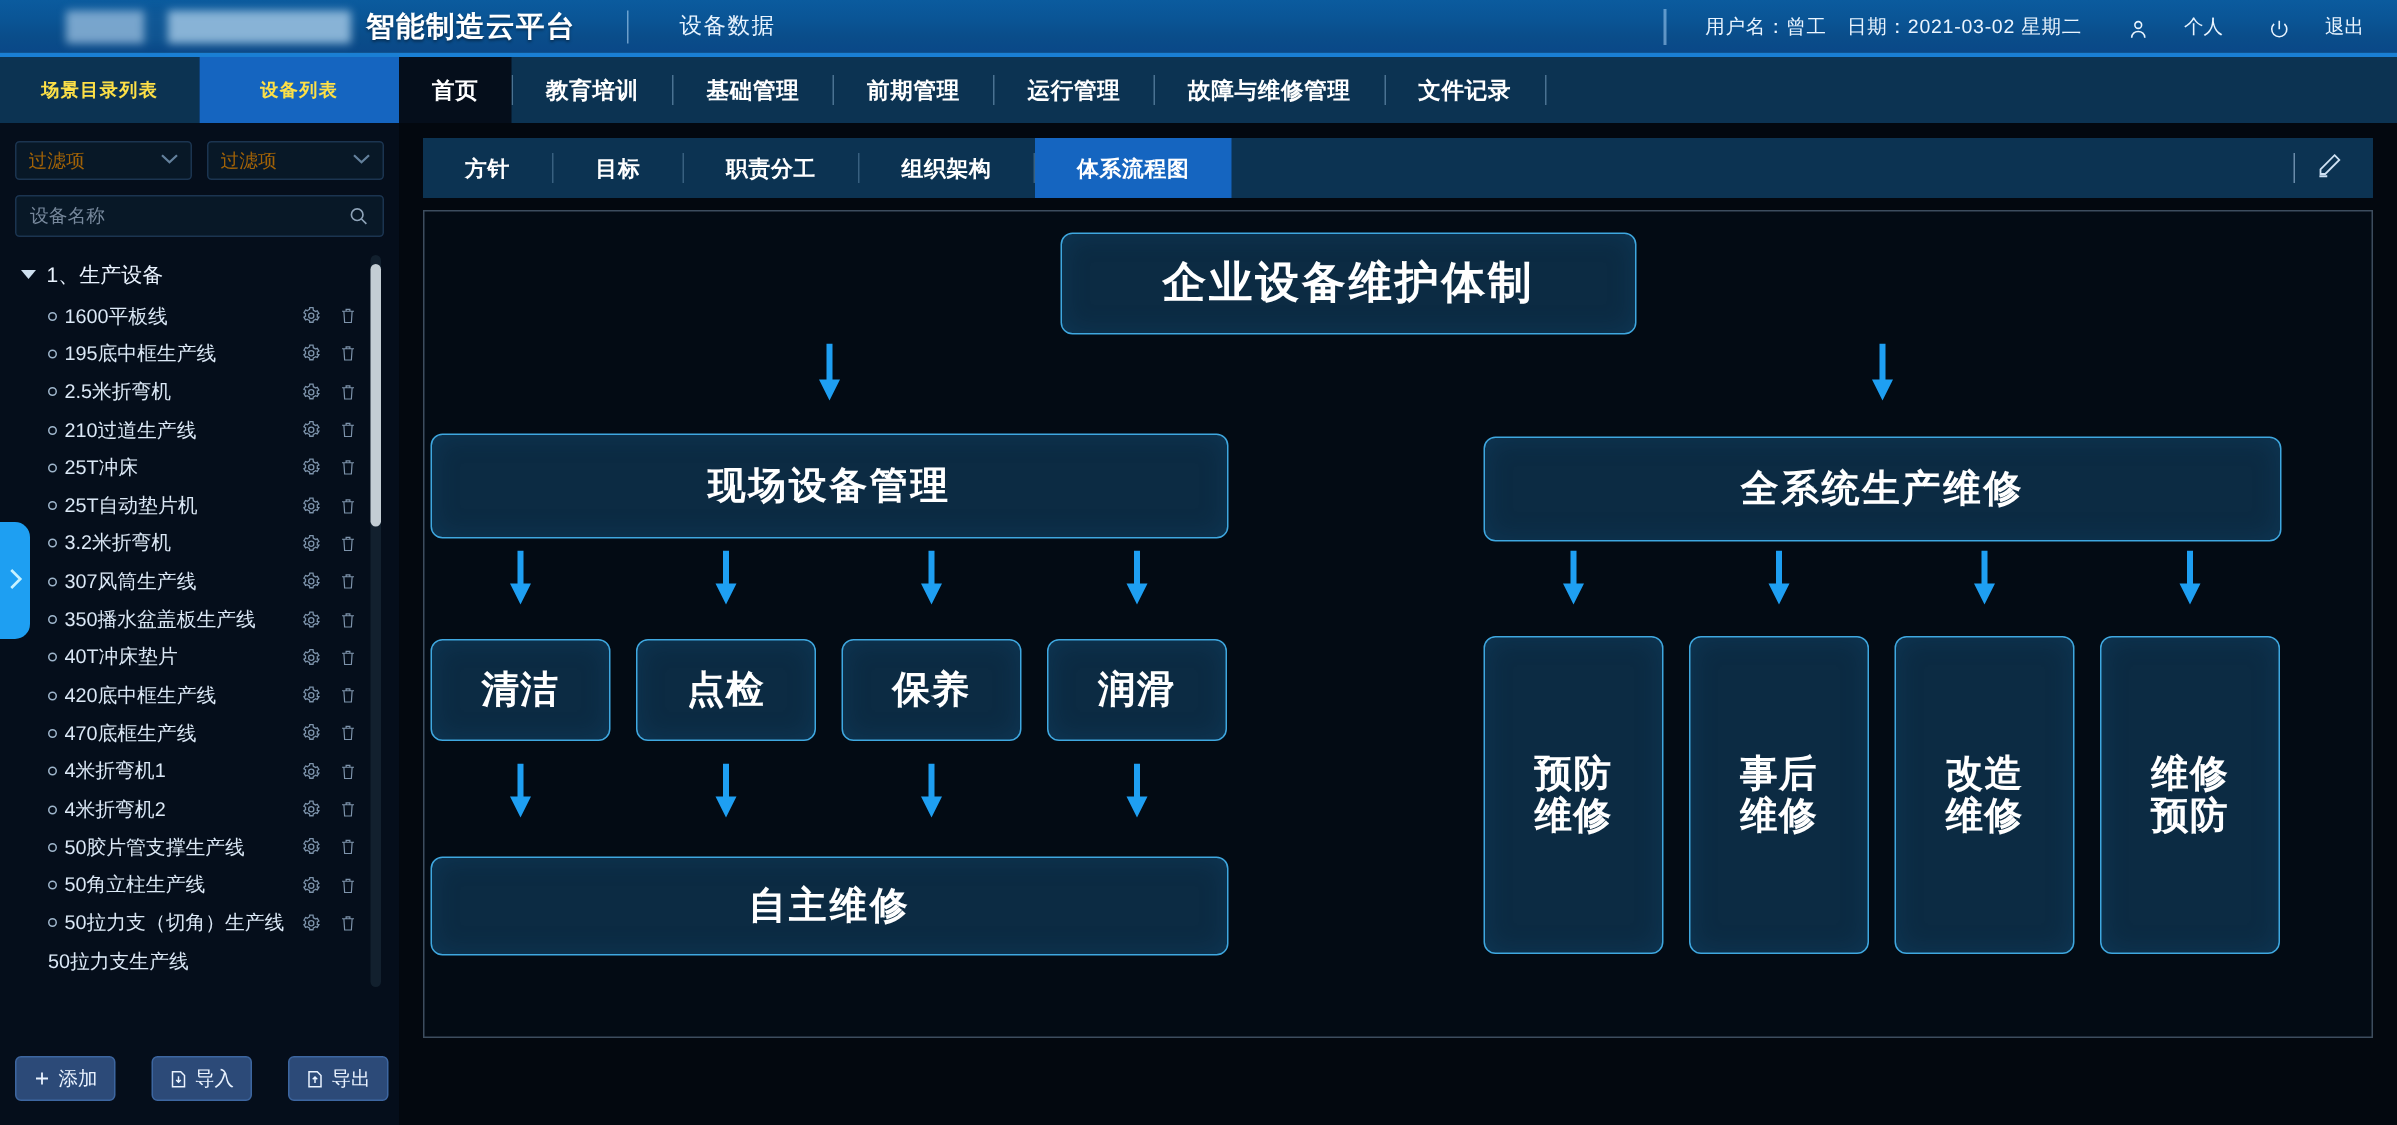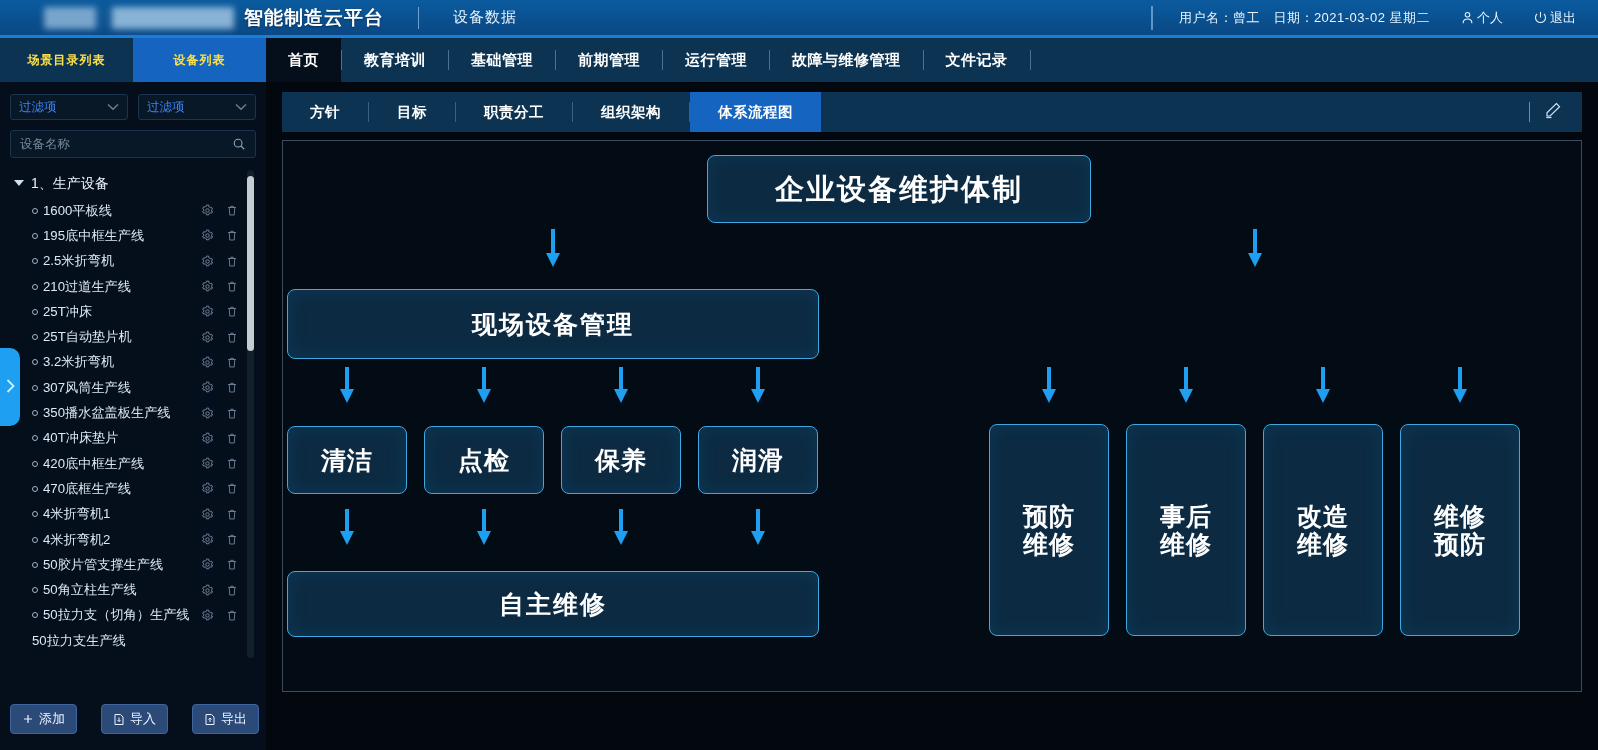--- a/index.html
+++ b/index.html
@@ -34,21 +34,21 @@
   .hdr-divider {
     width: 1px; height: 22px; background: rgba(190,225,255,.55); margin: 0 34px;
   }
   .hdr-subtitle { color: #e8f4ff; font-size: 15px; letter-spacing: 1px; }
   .hdr-right {
     margin-left: auto; display: flex; align-items: center; height: 100%;
   }
   .hdr-sep { width: 2px; height: 24px; background: rgba(180,220,255,.5); margin-right: 26px; }
   .hdr-userinfo { color: #eaf5ff; font-size: 13px; letter-spacing: .5px; white-space: nowrap; }
   .hdr-action {
-    display: flex; align-items: center; gap: 2px; color: #eaf5ff; font-size: 13px;
+    display: flex; align-items: flex-end; gap: 23px; color: #eaf5ff; font-size: 13px;
     margin-left: 30px; cursor: pointer;
   }
   .hdr-action:last-child { margin-right: 22px; }
   .ico { display:inline-block; line-height: 0; }
 
   
   .sidebar {
     position: absolute; left: 0; top: 38px; width: 266px; height: 712px;
     background: #050e1b;
   }
@@ -60,21 +60,21 @@
   }
   .side-tab.inactive { background: #0c3352; }
   .side-tab.active { background: #1565c0; }
   .side-body { position: relative; height: 668px; padding: 0 10px; background: #050e1b; }
 
   .filter-row { display: flex; gap: 10px; padding-top: 12px; }
   .filter-sel {
     flex: 1; height: 26px; border: 1px solid #1b3category; border: 1px solid #1b3450;
     background: #081827; border-radius: 3px;
     display: flex; align-items: center; justify-content: space-between;
-    padding: 0 8px; color: #3b82f6; font-size: 12.5px; cursor: pointer;
+    padding: 0 8px; color: #a16207; font-size: 12.5px; cursor: pointer;
   }
   .chev { font-size: 10px; color: #5e7governance; color: #5e7character; color: #63809c; }
   .search-box {
     margin-top: 10px; height: 28px; border: 1px solid #1b3450; background: #081827;
     border-radius: 3px; display: flex; align-items: center; padding: 0 9px;
   }
   .search-box input {
     flex: 1; background: transparent; border: none; outline: none;
     color: #cfe2f5; font-size: 12.5px; font-family: inherit;
   }
@@ -574,20 +574,21 @@
             </svg>
         </div>
         <div class="arrow" style="left:964px; top:88px;">
           <svg width="16" height="40" viewBox="0 0 16 40">
               <path d="M8 0v26" stroke="#1e9ff2" stroke-width="4"></path>
               <path d="M1 24h14L8 38z" fill="#1e9ff2"></path>
             </svg>
         </div>
 
         <div class="node n-col n-left-head">现场设备管理</div>
+        <div class="node n-col n-right-head">全系统生产维修</div>
 
         <div id="diagram-dynamic">
             <div class="arrow" style="left: 56px; top: 226px;">
               <svg width="16" height="38" viewBox="0 0 16 38">
                 <path d="M8 0v24" stroke="#1e9ff2" stroke-width="4"></path>
                 <path d="M1 22h14L8 36z" fill="#1e9ff2"></path>
               </svg>
             </div>
             <div class="node n-small" style="left: 4px;">清洁</div>
             <div class="arrow" style="left: 56px; top: 368px;">

